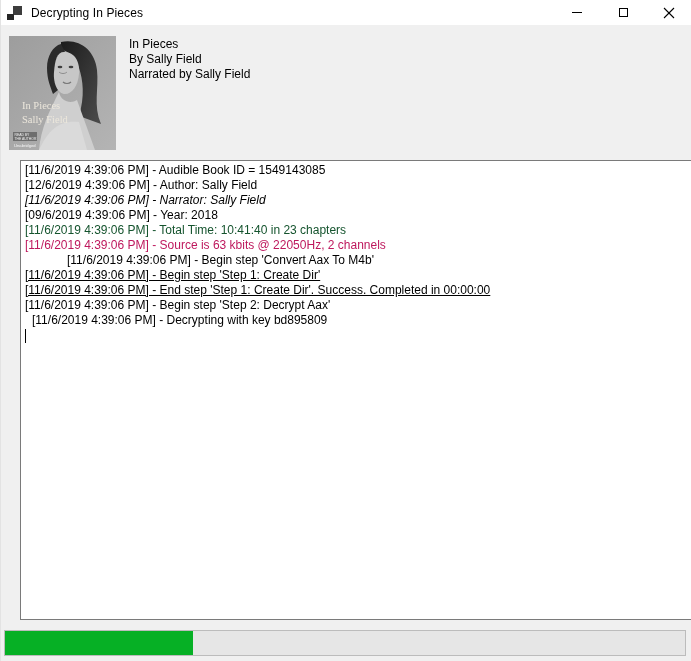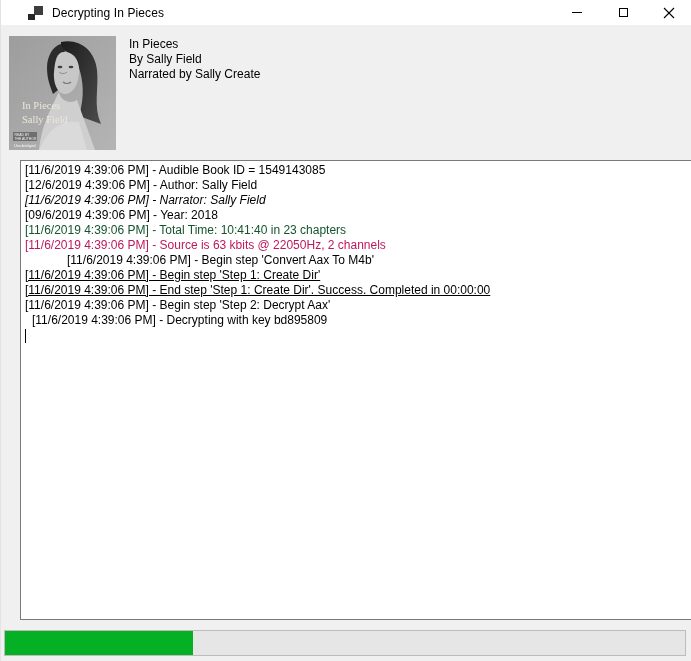--- a/index.html
+++ b/index.html
@@ -8,21 +8,21 @@
 
   .window {
     position:relative; width:691px; height:661px;
     background:#f0f0f0; overflow:hidden;
     border-left:1px solid #e3e3e3;
   }
 
   
   .titlebar {
     position:absolute; left:0; top:0; width:691px; height:25px;
-    background:#ffffff; display:flex; align-items:center;padding-left:21px;
+    background:#ffffff; display:flex; align-items:center;
   }
   .app-icon { position:relative; width:16px; height:16px; margin:0 8px 0 6px; }
   .app-icon .sq-big   { position:absolute; left:6px; top:1px;  width:9px; height:9px;  background:#3d3d3d; }
   .app-icon .sq-small { position:absolute; left:0;   top:9px;  width:7px; height:6px;  background:#262626; }
   .title-text { font-size:12px; color:#000; letter-spacing:0.1px; }
 
   .caption-buttons { position:absolute; right:0; top:0; height:25px; display:flex; }
   .caption-btn {
     width:46px; height:25px; display:flex; align-items:center; justify-content:center;
     background:#ffffff; cursor:default;
@@ -123,21 +123,21 @@
       <rect x="4" y="96" width="24" height="9" fill="#6e6e6e"></rect>
       <text x="5.5" y="100" font-size="3.4" fill="#f0f0f0">READ BY</text>
       <text x="5.5" y="104" font-size="3.4" fill="#f0f0f0">THE AUTHOR</text>
       <text x="5" y="111" font-size="4.2" fill="#f5f5f5">Unabridged</text>
     </svg>
   </div>
 
   <div class="book-info">
     <div>In Pieces</div>
     <div>By Sally Field</div>
-    <div>Narrated by Sally Create</div>
+    <div>Narrated by Sally Field</div>
   </div>
 
   <div class="logbox">
 
       <div class="log-line" style="color: rgb(0, 0, 0);">[11/6/2019 4:39:06 PM] - Audible Book ID = 1549143085</div>
 
 
       <div class="log-line" style="color: rgb(0, 0, 0);">[12/6/2019 4:39:06 PM] - Author: Sally Field</div>
 
       <div class="log-line" style="color: rgb(0, 0, 0); font-style: italic;">[11/6/2019 4:39:06 PM] - Narrator: Sally Field</div>

